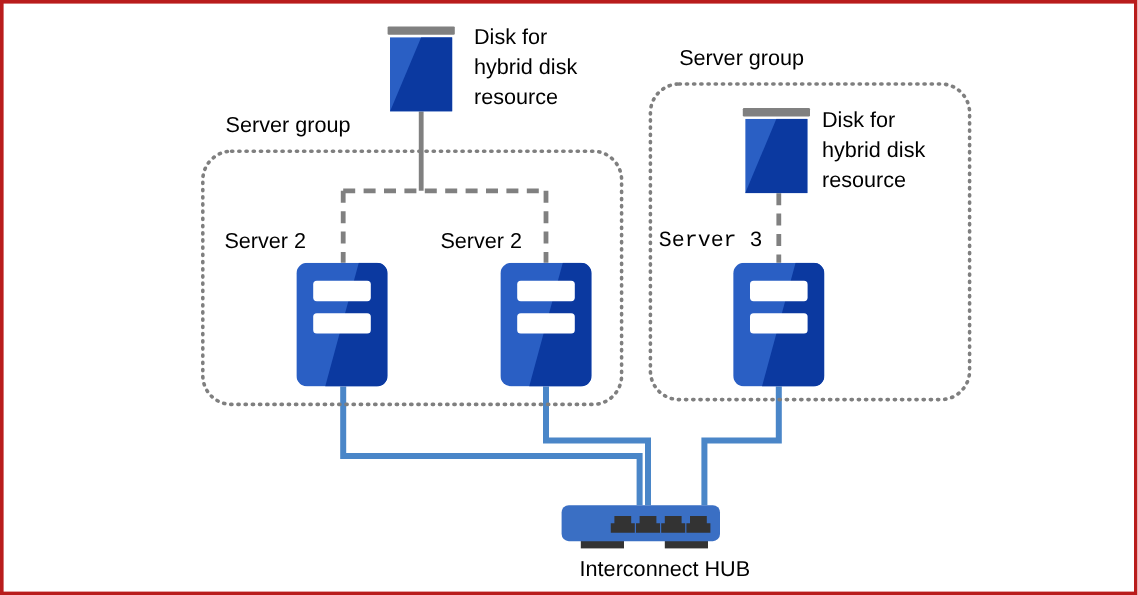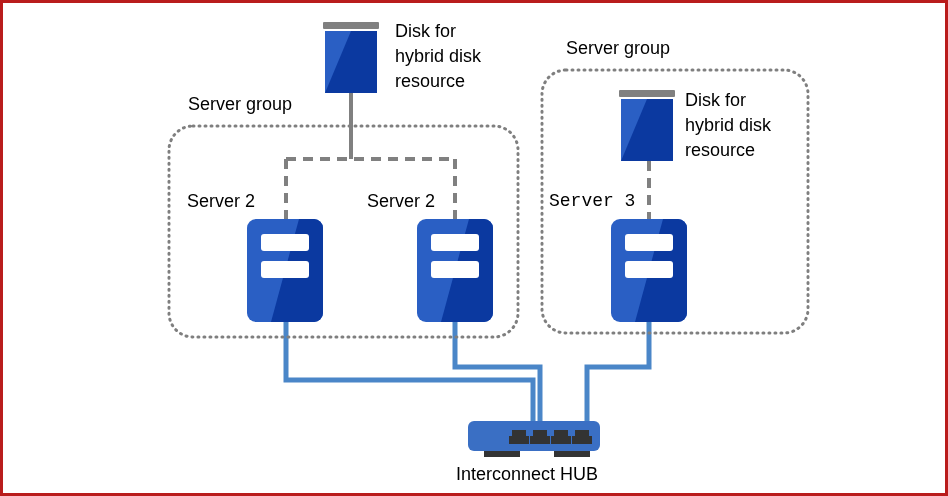--- a/index.html
+++ b/index.html
@@ -160,15 +160,15 @@
   <div class="lbl" style="left:185px; top:89px;">Server group</div>
 
   <div class="lbl" style="left:563px; top:33px;">Server group</div>
 
   <div class="lbl" style="left:184px; top:186px;">Server 2</div>
 
   <div class="lbl" style="left:354px; top:186px;margin-left:10px;">Server 2</div>
 
   <div class="lbl" style="left:546px; top:186px;font-family:Liberation Mono, monospace;">Server 3</div>
 
-  <div class="lbl" style="left:453px; top:459px;">Interconnect HUB</div>
+  <div class="lbl" style="left:480px; top:459px;">Interconnect HUB</div>
 
 </div>
 
 </body></html>

